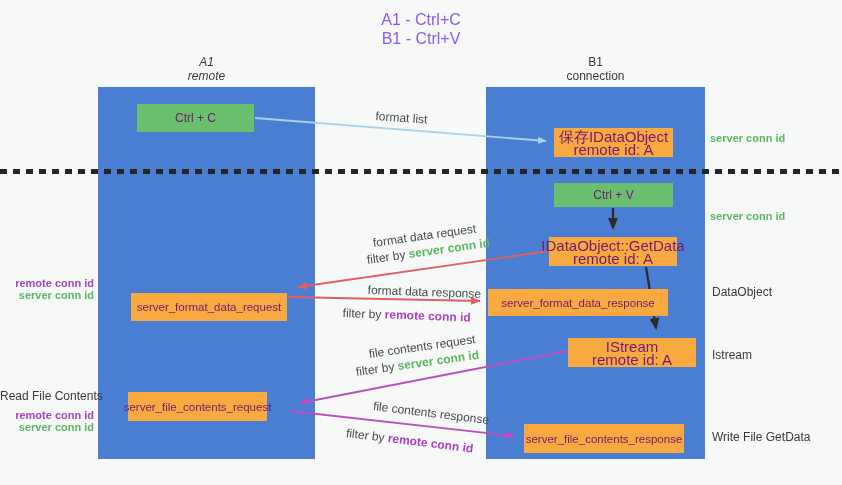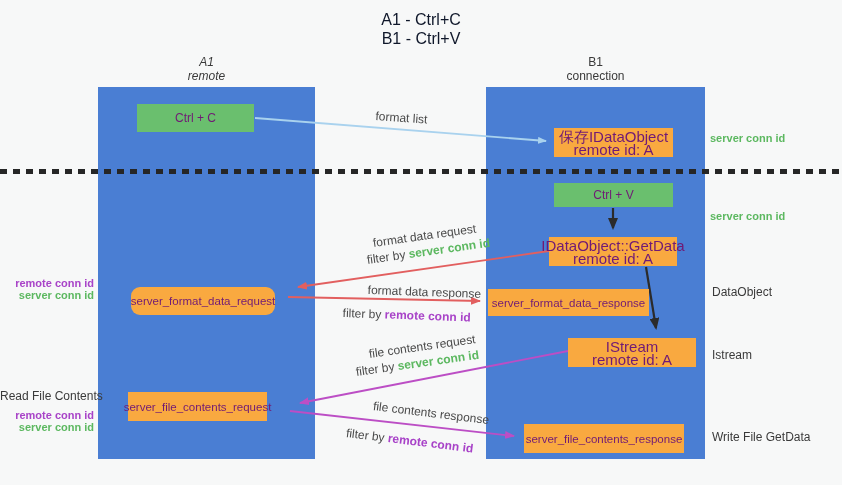--- a/index.html
+++ b/index.html
@@ -5,21 +5,21 @@
   html,body{margin:0;padding:0;}
   body{
     width:842px;height:485px;position:relative;overflow:hidden;
     background:#f7f8f8;
     font-family:"Liberation Sans", sans-serif;
     color:#3c3c3c;
   }
   .abs{position:absolute;}
   .title{
     left:0;right:0;top:10px;text-align:center;
-    font-size:16px;line-height:19px;color:#0f172a;
+    font-size:16px;line-height:19px;color:#8b5cf6;
   }
   .lane-header{
     font-size:12px;line-height:14px;text-align:center;color:#3a3a3a;
   }
   .lane{
     background:#4a7ed3;
   }
   .dotline{
     left:0;top:169px;width:842px;height:5px;
     background:repeating-linear-gradient(90deg,#262626 0 7px,transparent 7px 13px);
@@ -99,24 +99,24 @@
   <div>保存IDataObject</div>
   <div>remote id: A</div>
 </div>
 <div class="abs node green" style="left:554px;top:183px;width:119px;height:24px;">
   <span>Ctrl + V</span>
 </div>
 <div class="abs node orange two-line" style="left:549px;top:237px;width:128px;height:29px;">
   <div>IDataObject::GetData</div>
   <div>remote id: A</div>
 </div>
-<div class="abs node orange one-line" style="left:131px;top:287px;width:144px;height:28px;border-radius:9px;">
+<div class="abs node orange one-line" style="left:131px;top:293px;width:156px;height:28px;">
   <span>server_format_data_request</span>
 </div>
-<div class="abs node orange one-line" style="left:488px;top:289px;width:161px;height:27px;text-align:center;">
+<div class="abs node orange one-line" style="left:488px;top:289px;width:180px;height:27px;text-align:center;">
   <span>server_format_data_response</span>
 </div>
 <div class="abs node orange two-line" style="left:568px;top:338px;width:128px;height:29px;">
   <div>IStream</div>
   <div>remote id: A</div>
 </div>
 <div class="abs node orange one-line" style="left:128px;top:392px;width:139px;height:29px;">
   <span>server_file_contents_request</span>
 </div>
 <div class="abs node orange one-line" style="left:524px;top:424px;width:160px;height:29px;">

